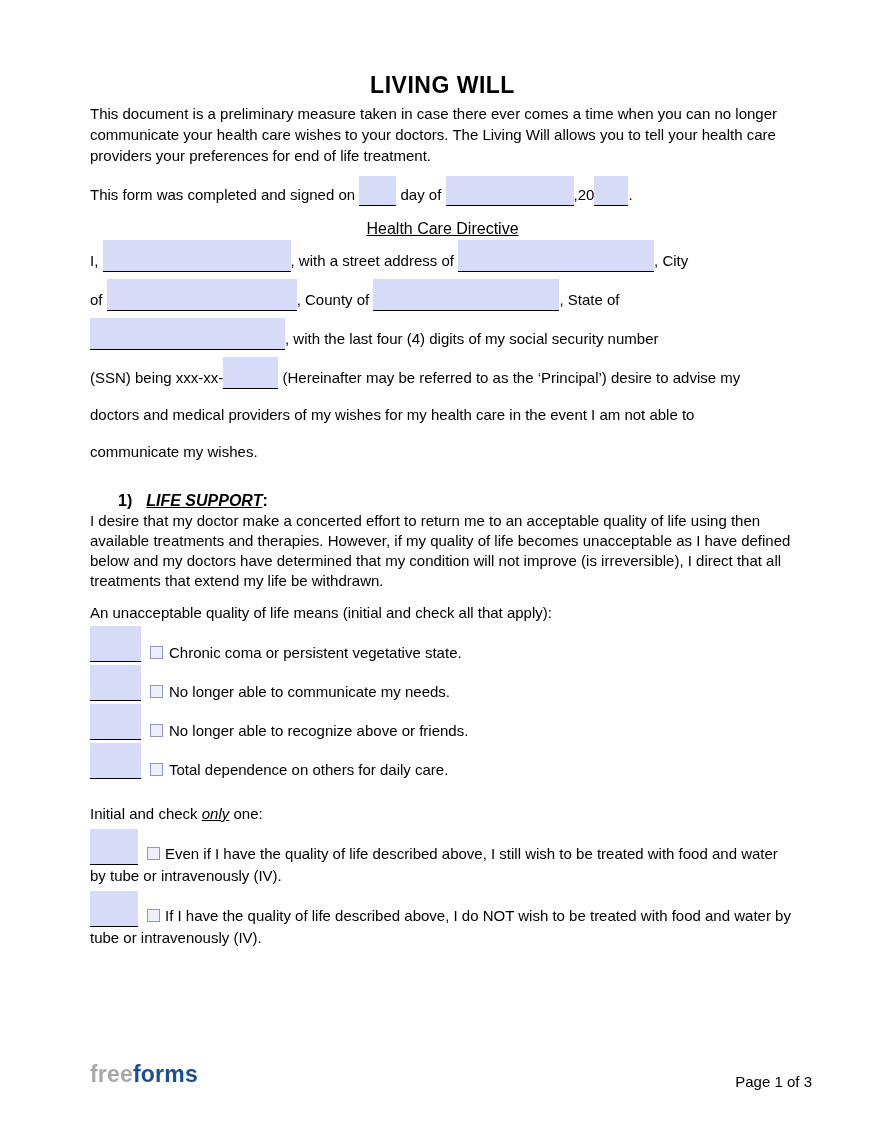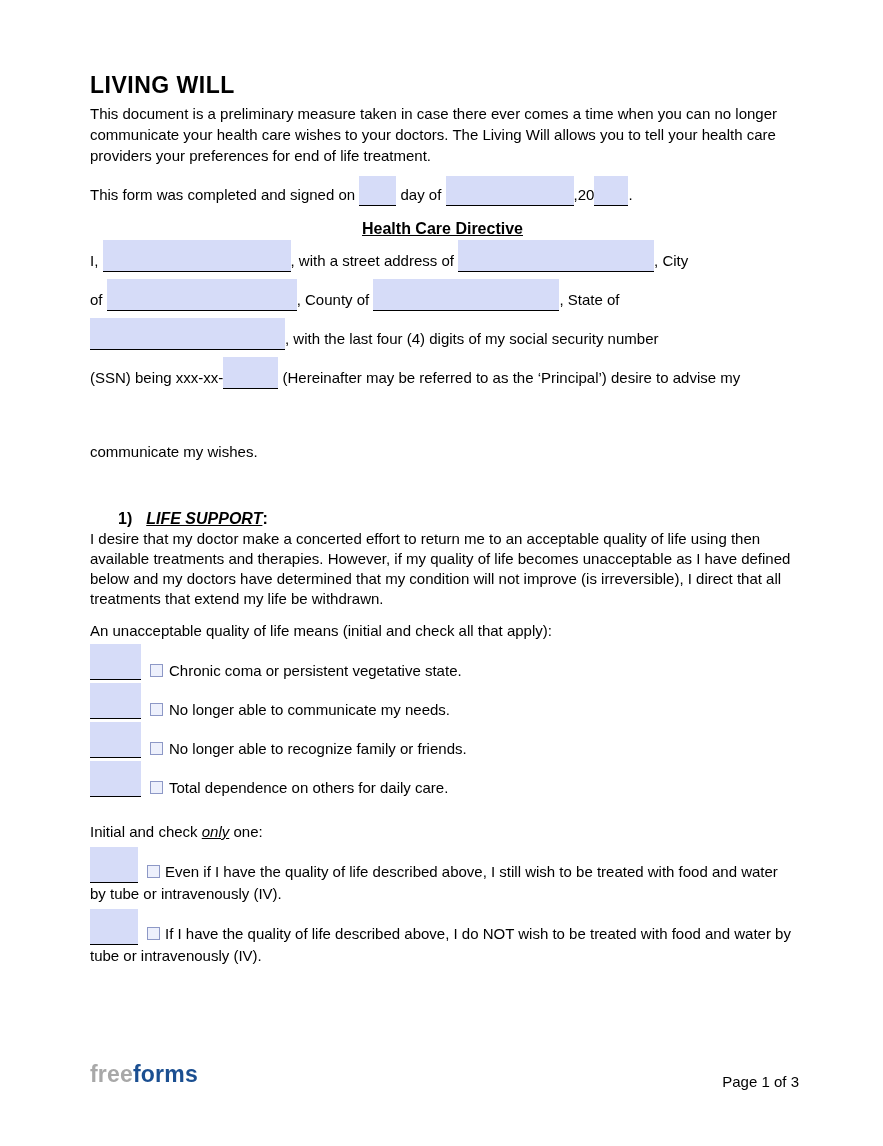--- a/index.html
+++ b/index.html
@@ -12,21 +12,21 @@
   *{margin:0;padding:0;box-sizing:border-box;}
   html,body{background:#fff;}
   body{
     width:883px;height:1146px;position:relative;overflow:hidden;
     font-family:"Liberation Sans","DejaVu Sans",sans-serif;
     font-size:15px;color:#000;
   }
   .page{padding:73px 88px 0 90px;}
 
   .doc-title{
-    text-align:left;font-size:23px;font-weight:bold;letter-spacing:.5px;
+    text-align:center;font-size:23px;font-weight:bold;letter-spacing:.5px;
     line-height:24px;
   }
   .intro{margin-top:6px;line-height:21px;}
 
   
   .blank{
     display:inline-block;background:var(--field-bg);
     border-bottom:1.5px solid #000;vertical-align:-6px;
   }
   .h30{height:30px;}
@@ -37,26 +37,26 @@
   .w-name{width:188px;}
   .w-addr{width:196px;}
   .w-city{width:190px;}
   .w-county{width:186px;}
   .w-state{width:195px;}
   .w-ssn{width:55px;}
 
   .signed-line{margin-top:10px;white-space:nowrap;}
 
   .hcd-heading{
-    margin-top:14px;text-align:center;font-size:16px;font-weight:bold;
+    margin-top:14px;text-align:center;font-size:16px;font-weight:normal;
     text-decoration:underline;
   }
   .directive-par{line-height:37px;margin-top:2px;}
 
-  .section-heading{margin-top:40px;padding-left:28px;font-size:16px;}
+  .section-heading{margin-top:22px;padding-left:28px;font-size:16px;}
   .section-heading .num{margin-right:14px;}
   .italic-underline{font-style:italic;text-decoration:underline;}
   .ls-body{line-height:20px;margin-top:1px;}
   .prompt{margin-top:12px;line-height:20px;}
 
   .opt-row{
     display:flex;align-items:flex-end;margin-top:3px;height:36px;
   }
   .initial-blank{
     width:51px;height:36px;background:var(--field-bg);
@@ -82,21 +82,21 @@
   .excl-item .checkbox{
     vertical-align:-1px;margin:0 5px 0 9px;
   }
 
   .footer-brand{
     position:absolute;left:90px;bottom:58px;
     font-size:23px;font-weight:bold;letter-spacing:.2px;
   }
   .brand-free{color:var(--brand-gray);}
   .brand-forms{color:var(--brand-blue);}
-  .footer-page{position:absolute;right:84px;bottom:56px;font-size:15px;}
+  .footer-page{position:absolute;right:71px;bottom:56px;font-size:15px;}
 </style>
 </head>
 <body>
 
 <div class="page">
 
   <h1 class="doc-title">LIVING WILL</h1>
 
   <p class="intro">This document is a preliminary measure taken in case there ever comes a time when you can no longer communicate your health care wishes to your doctors. The Living Will allows you to tell your health care providers your preferences for end of life treatment.</p>
 
@@ -112,21 +112,21 @@
   <p class="directive-par">
     <span>I,</span>
     <span class="blank h32 w-name"></span><span>, with a street address of</span>
     <span class="blank h32 w-addr"></span><span>, City</span><br>
     <span>of</span>
     <span class="blank h32 w-city"></span><span>, County of</span>
     <span class="blank h32 w-county"></span><span>, State of</span><br>
     <span class="blank h32 w-state"></span><span>, with the last four (4) digits of my social security number</span><br>
     <span>(SSN) being xxx-xx-</span><span class="blank h32 w-ssn"></span>
     <span>(Hereinafter may be referred to as the ‘Principal’) desire to advise my</span><br>
-    <br>
+    <span>doctors and medical providers of my wishes for my health care in the event I am not able to</span><br>
     <span>communicate my wishes.</span>
   </p>
 
   <h3 class="section-heading">
     <span class="num">1)</span><span class="italic-underline">LIFE SUPPORT</span><span>:</span>
   </h3>
 
   <p class="ls-body">I desire that my doctor make a concerted effort to return me to an acceptable quality of life using then available treatments and therapies. However, if my quality of life becomes unacceptable as I have defined below and my doctors have determined that my condition will not improve (is irreversible), I direct that all treatments that extend my life be withdrawn.</p>
 
   <p class="prompt">An unacceptable quality of life means (initial and check all that apply):</p>
@@ -137,21 +137,21 @@
     <span class="opt-label">Chronic coma or persistent vegetative state.</span>
   </div>
   <div class="opt-row">
     <span class="initial-blank"></span>
     <span class="checkbox"></span>
     <span class="opt-label">No longer able to communicate my needs.</span>
   </div>
   <div class="opt-row">
     <span class="initial-blank"></span>
     <span class="checkbox"></span>
-    <span class="opt-label">No longer able to recognize family or friends.</span>
+    <span class="opt-label">No longer able to recognize above or friends.</span>
   </div>
   <div class="opt-row">
     <span class="initial-blank"></span>
     <span class="checkbox"></span>
     <span class="opt-label">Total dependence on others for daily care.</span>
   </div>
 
   <p class="only-line">
     <span>Initial and check</span>
     <span class="italic-underline">only</span>

